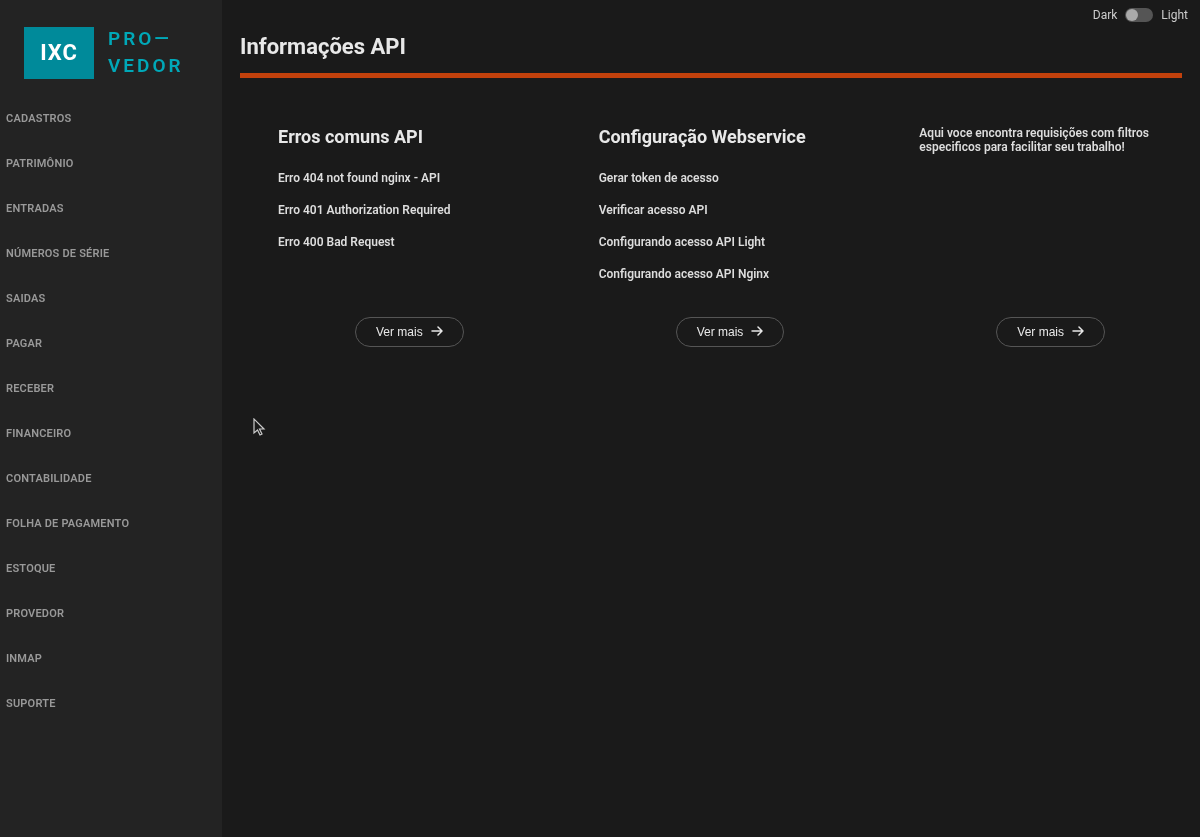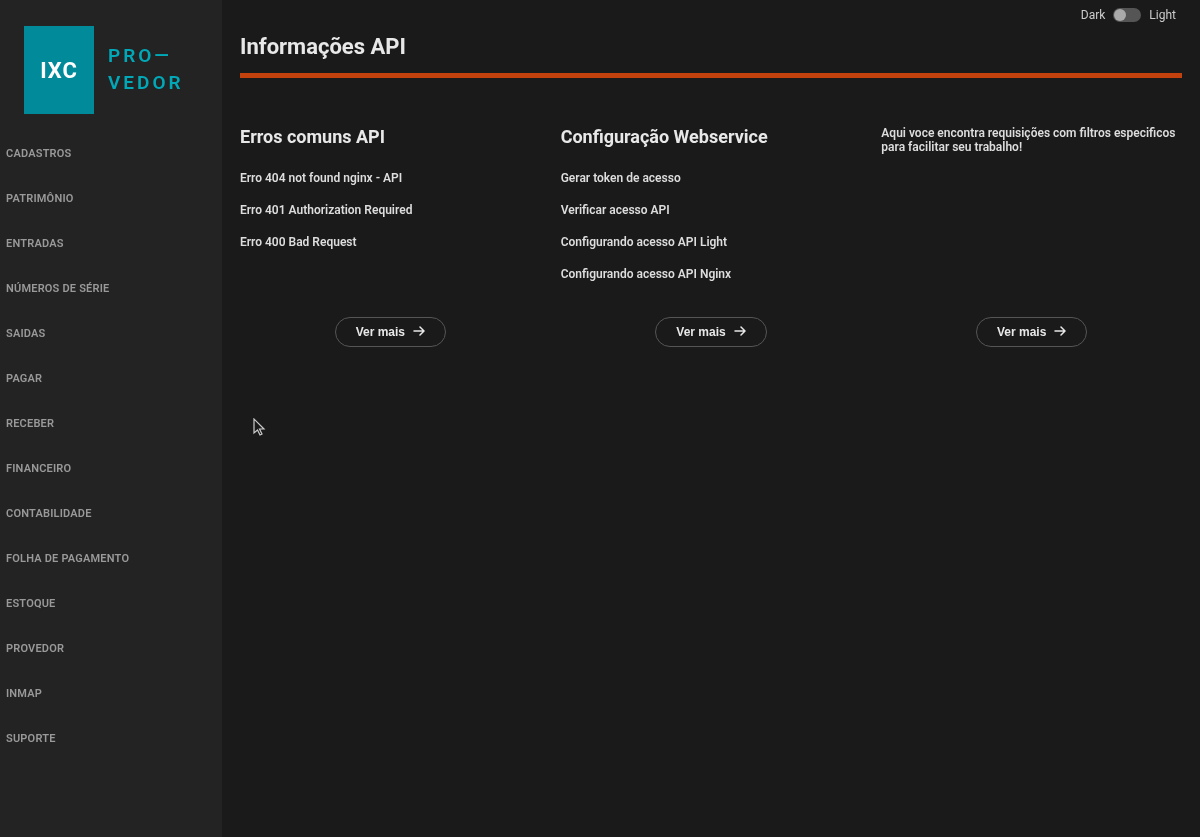--- a/index.html
+++ b/index.html
@@ -7,21 +7,21 @@
   background: #1a1a1a;
   color: #e0e0e0;
   font-family: -apple-system, BlinkMacSystemFont, "Segoe UI", Roboto, sans-serif;
   width: 1200px;
   height: 837px;
   overflow: hidden;
 }
 .theme-toggle {
   position: absolute;
   top: 8px;
-  right: 24px;
+  right: 12px;
   display: flex;
   align-items: center;
   gap: 8px;
   font-size: 12px;
   color: #ccc;
 }
 .toggle-switch {
   width: 28px;
   height: 14px;
   background: #555;
@@ -50,21 +50,21 @@
   flex-shrink: 0;
 }
 .logo-area {
   padding: 26px 24px 24px 24px;
   display: flex;
   align-items: center;
   gap: 14px;
 }
 .logo-box {
   width: 70px;
-  height: 88px;
+  height: 52px;
   background: #008a9a;
   display: flex;
   align-items: center;
   justify-content: center;
   color: #fff;
   font-weight: 700;
   font-size: 22px;
   letter-spacing: 1px;
 }
 .logo-text {
@@ -114,20 +114,21 @@
   margin-bottom: 48px;
 }
 .cards {
   display: flex;
   gap: 20px;
 }
 .card {
   flex: 1;
   display: flex;
   flex-direction: column;
+  margin-left: 38px;
 }
 .card-title {
   font-size: 18px;
   font-weight: 700;
   color: #e8e8e8;
   margin-bottom: 24px;
 }
 .card-links {
   flex: 1;
 }
@@ -151,21 +152,21 @@
   margin-top: 18px;
 }
 .see-more {
   display: inline-flex;
   align-items: center;
   gap: 8px;
   padding: 7px 20px;
   border: 1px solid #555;
   border-radius: 20px;
   font-size: 12px;
-  font-weight: 700;
+  font-weight: 400;
   color: #e8e8e8;
   cursor: pointer;
   background: transparent;
 }
 .arrow-icon {
   display: inline-block;
 }
 .cursor-overlay {
   position: absolute;
   left: 253px;

